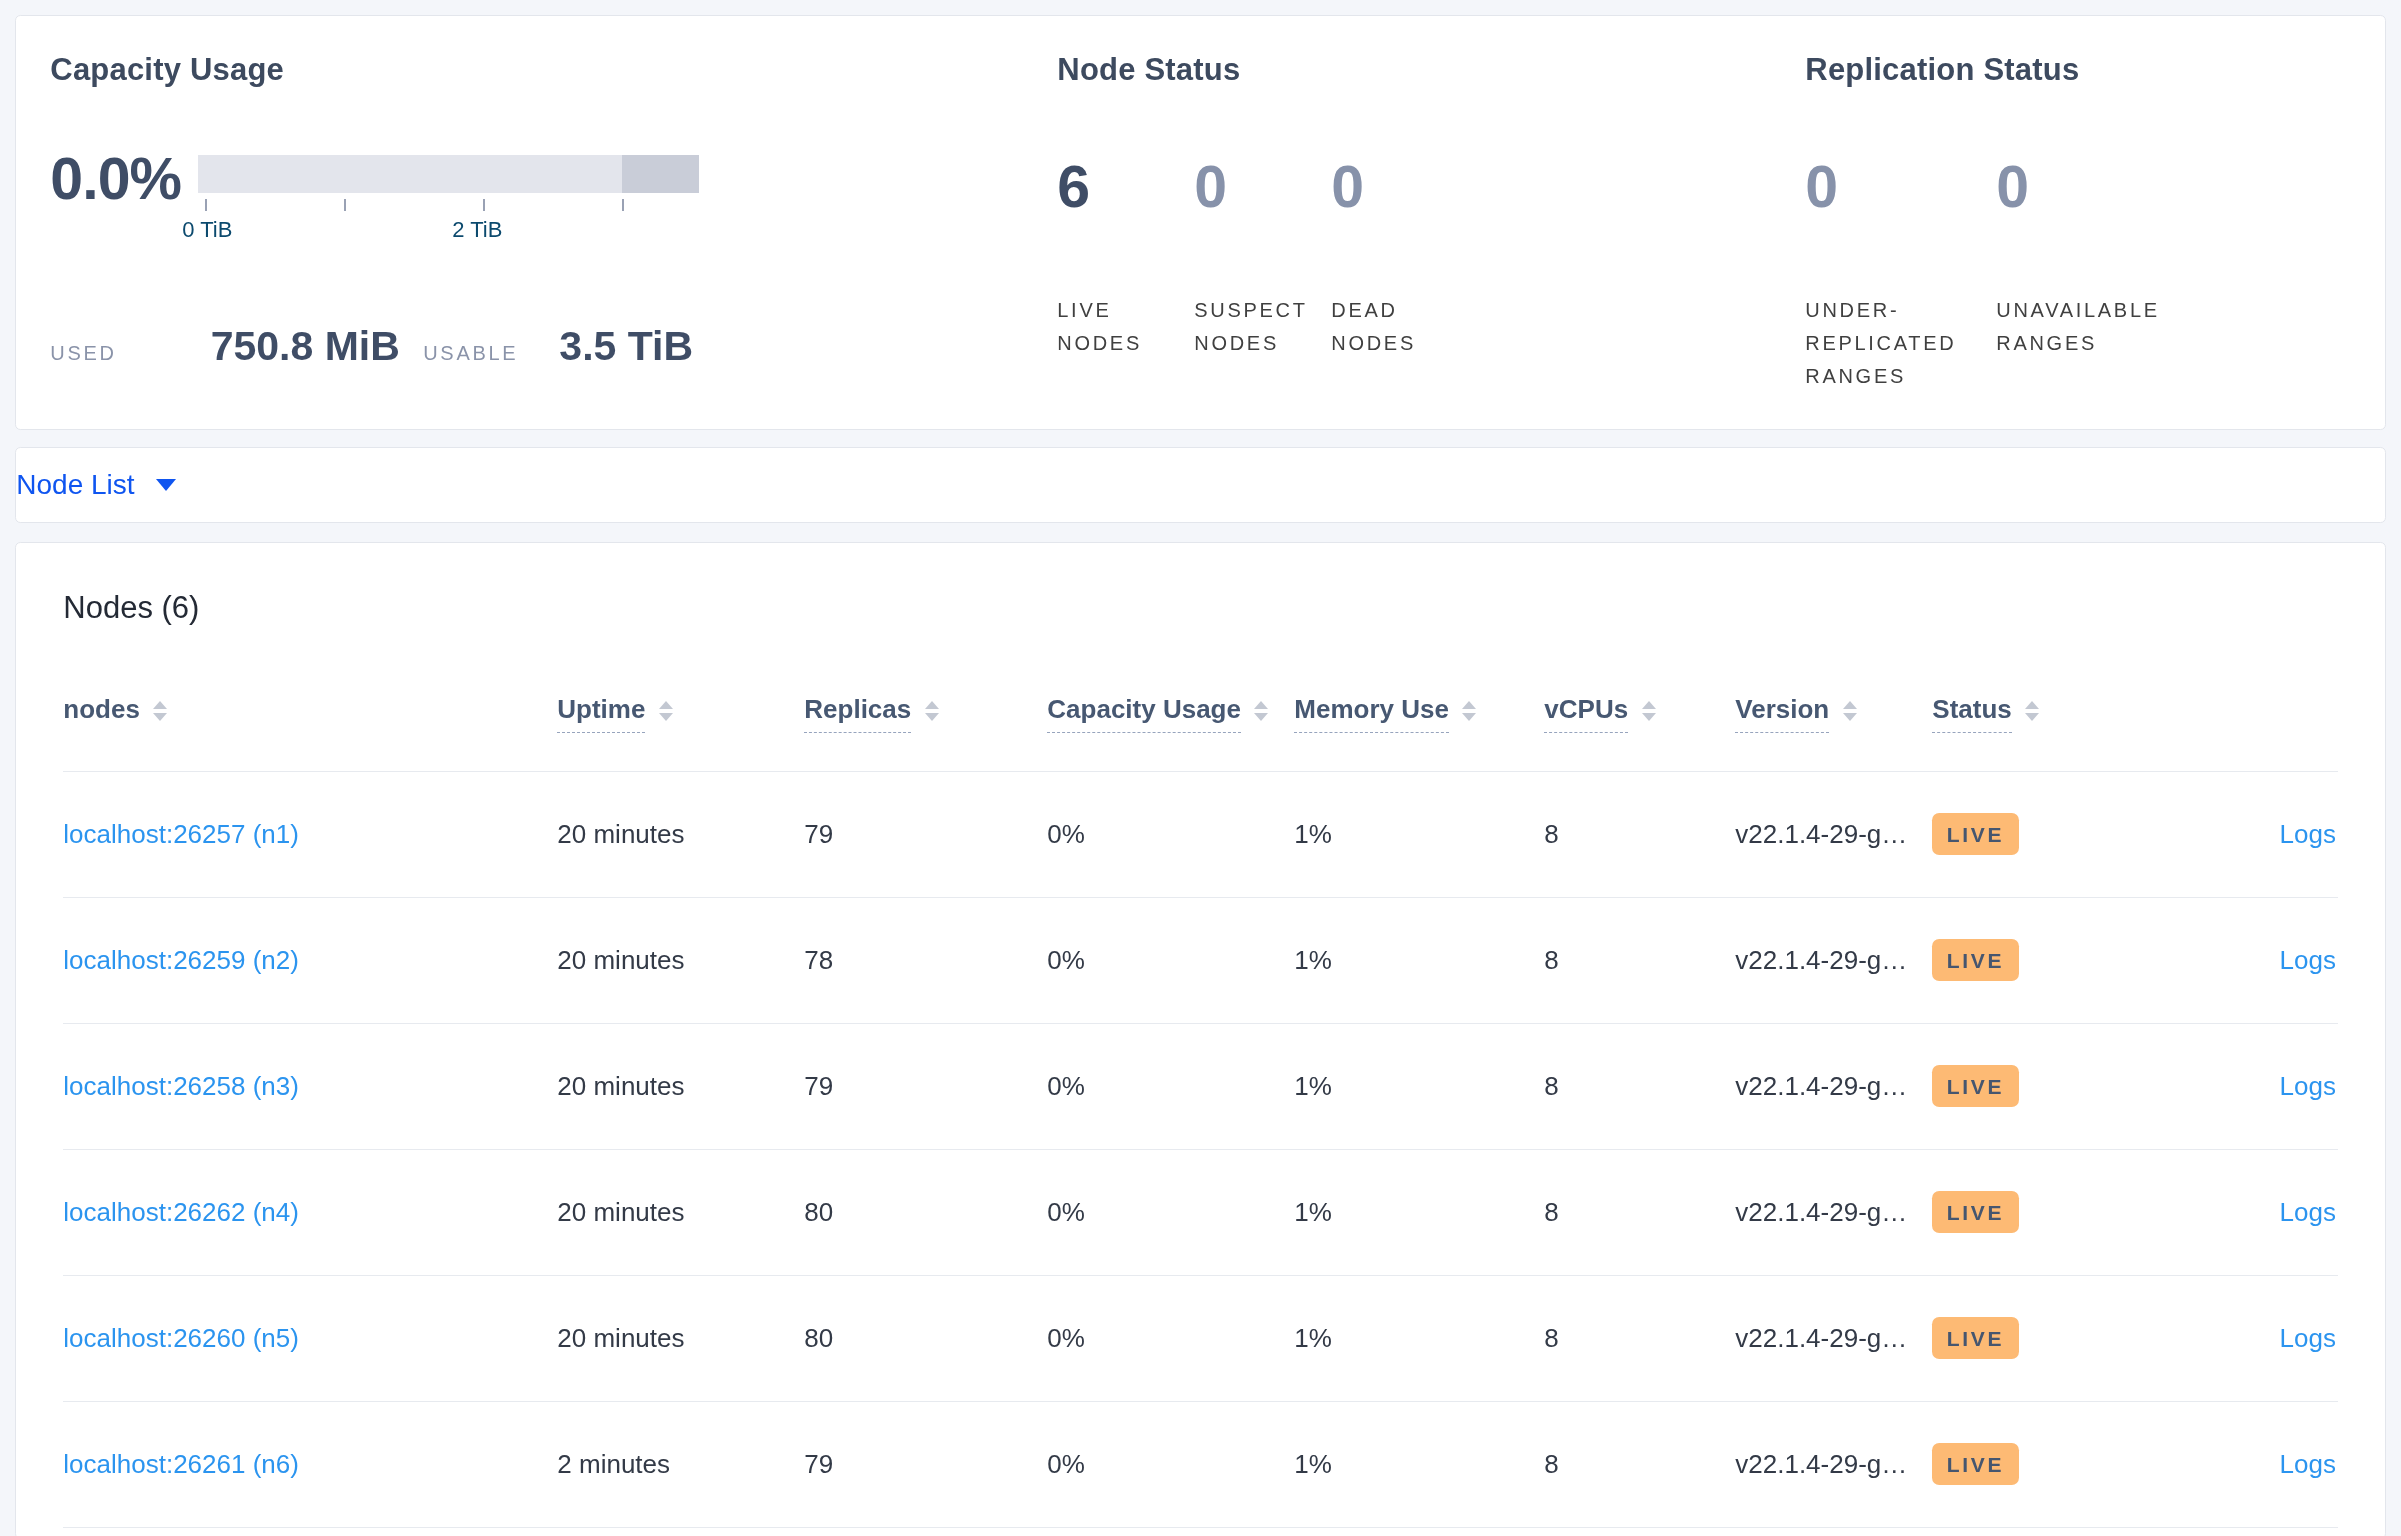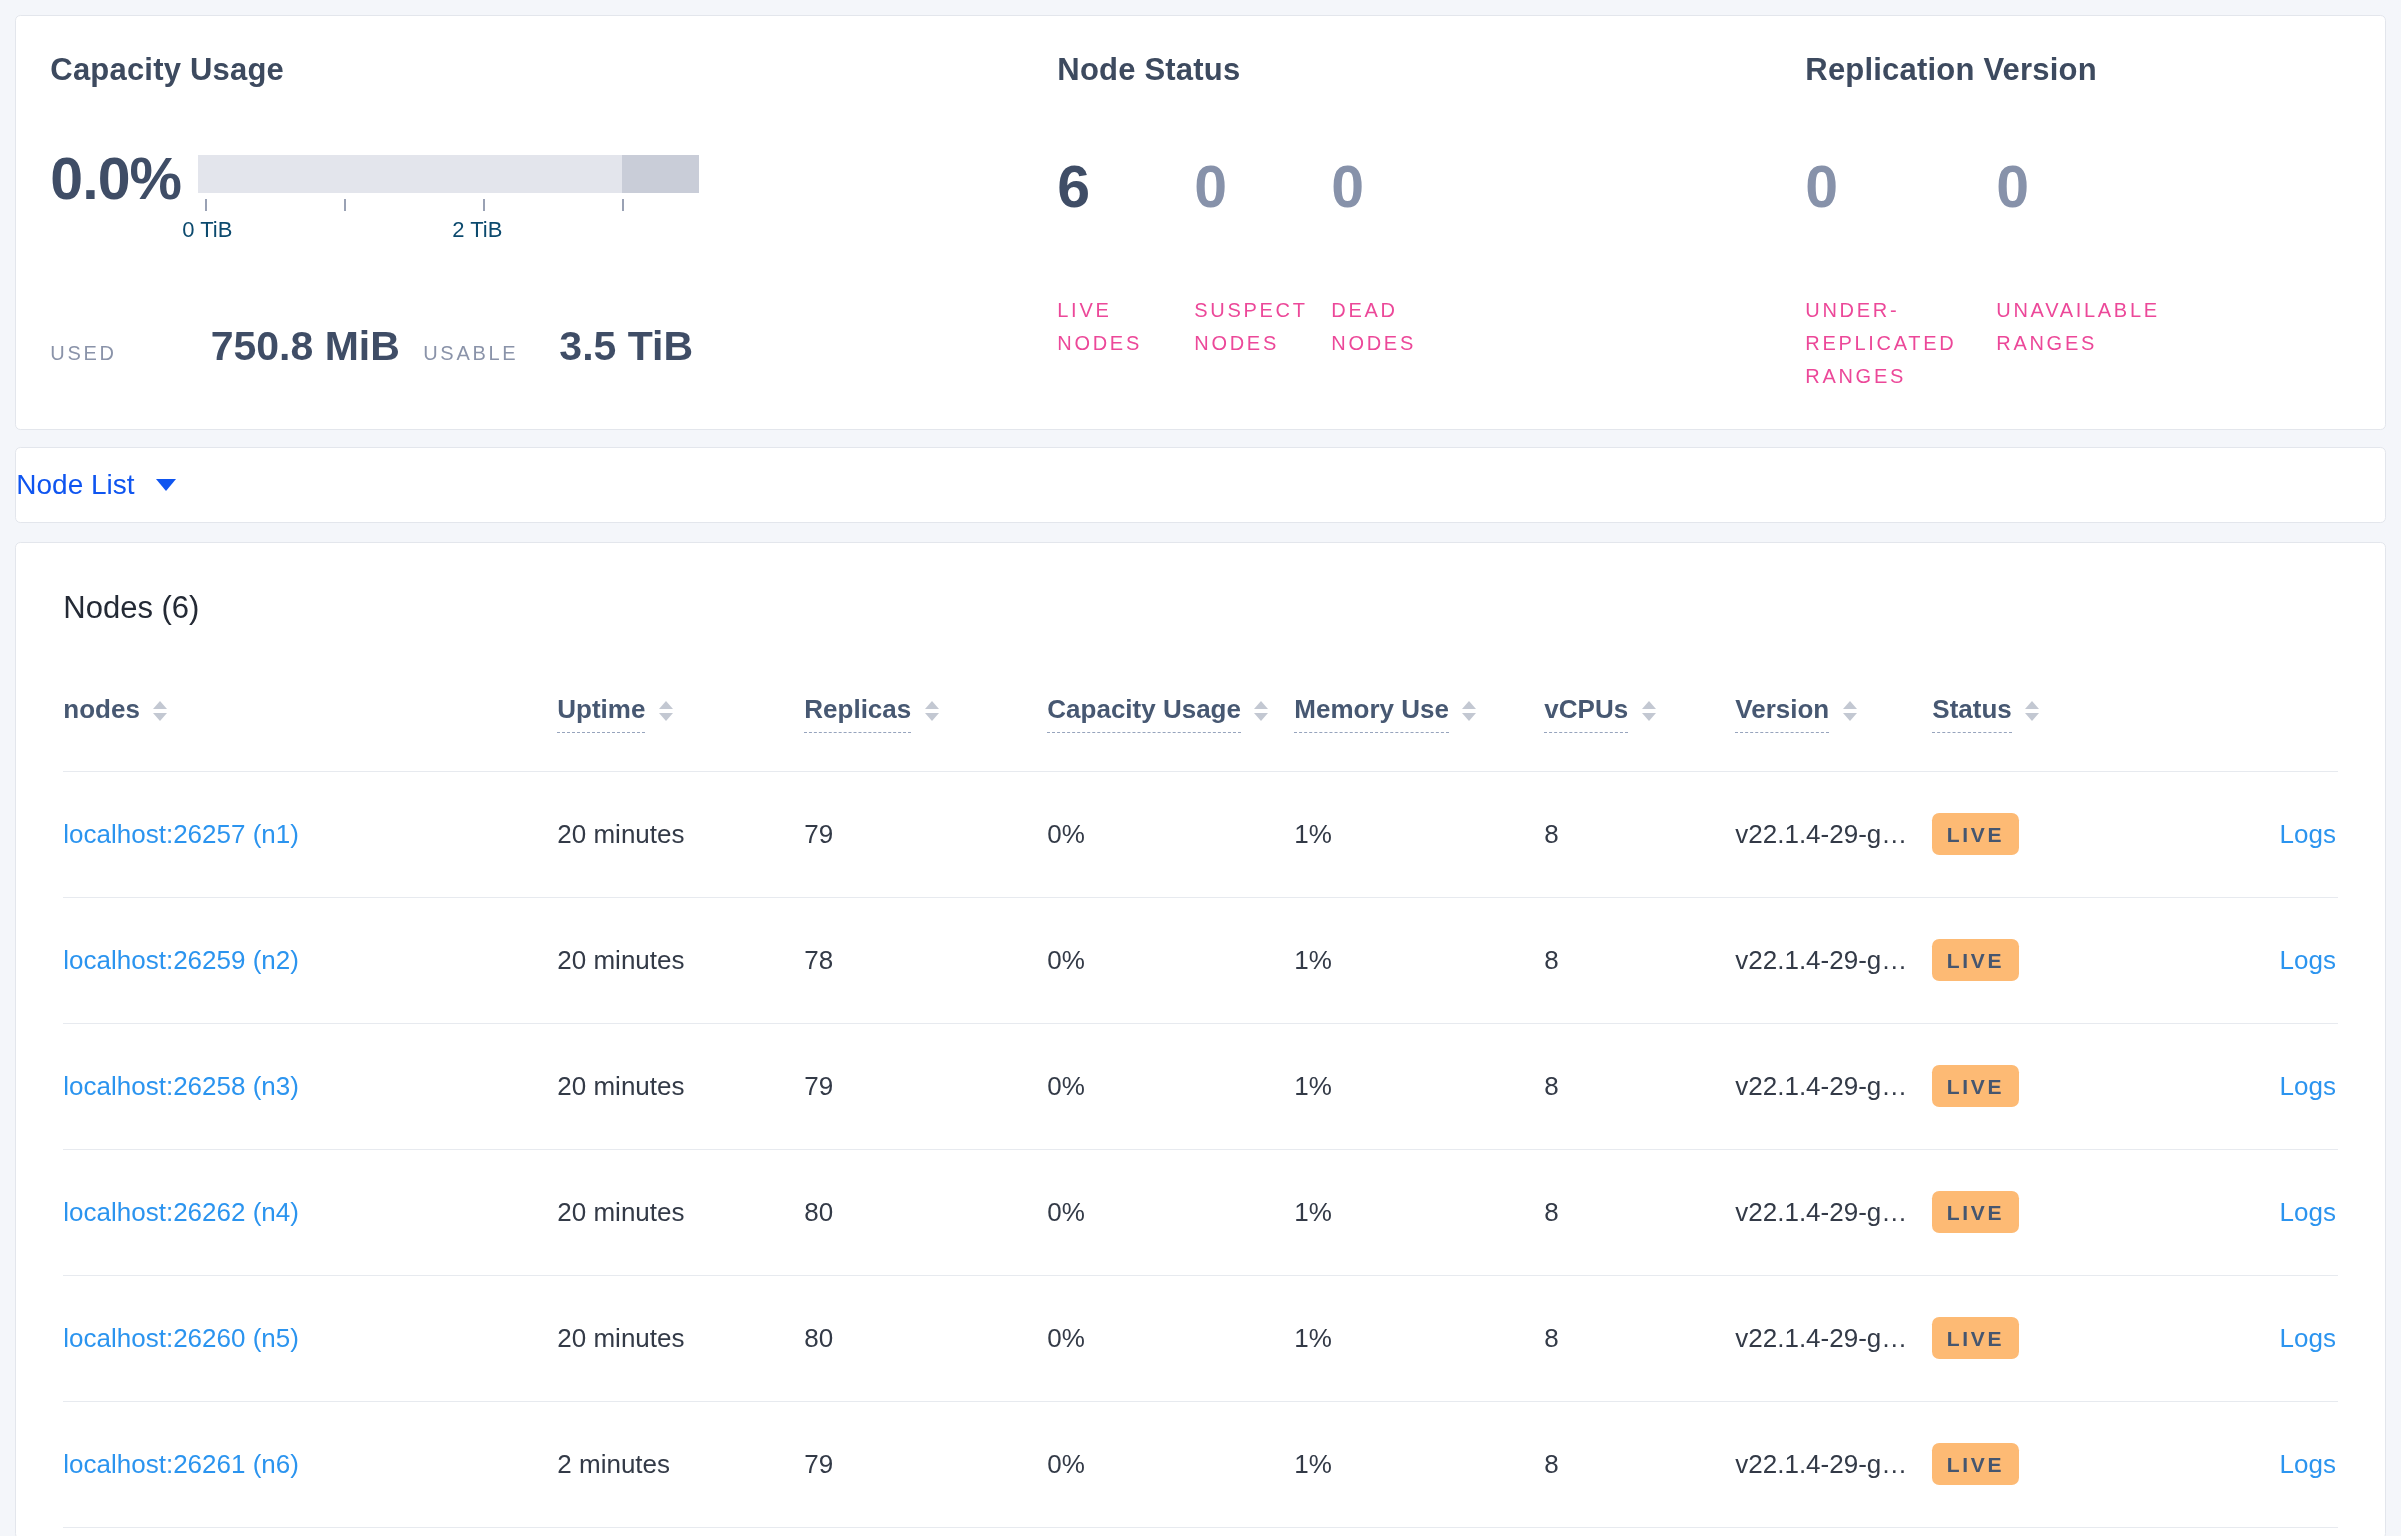--- a/index.html
+++ b/index.html
@@ -69,21 +69,21 @@
   .stats-row { display: flex; }
   .stat { }
   .sec-nodes .stat { width: 137px; }
   .sec-repl  .stat { width: 191px; }
   .stat-num {
     font-size: 59px; font-weight: 700; color: #3f4d66; line-height: 65px;
   }
   .stat-num.muted { color: #8792aa; font-weight: 600; }
   .stat-label {
     margin-top: 74px;
-    font-size: 20px; letter-spacing: 2.7px; color: #ec4899;
+    font-size: 20px; letter-spacing: 2.7px; color: #404040;
     line-height: 33px;
   }
   .sec-nodes .stat-label { width: 122px; }
   .sec-repl  .stat-label { width: 160px; }
 
   
   .nodelist-card {
     margin-top: 17px;
     height: 76px;
     display: flex;
@@ -205,21 +205,21 @@
           <div class="stat-label">SUSPECT NODES</div>
         </div>
         <div class="stat">
           <div class="stat-num muted">0</div>
           <div class="stat-label">DEAD NODES</div>
         </div>
       </div>
     </div>
 
     <div class="sec sec-repl">
-      <div class="sec-title">Replication Version</div>
+      <div class="sec-title">Replication Status</div>
       <div class="stats-row">
         <div class="stat">
           <div class="stat-num muted">0</div>
           <div class="stat-label">UNDER-REPLICATED RANGES</div>
         </div>
         <div class="stat">
           <div class="stat-num muted">0</div>
           <div class="stat-label">UNAVAILABLE RANGES</div>
         </div>
       </div>

